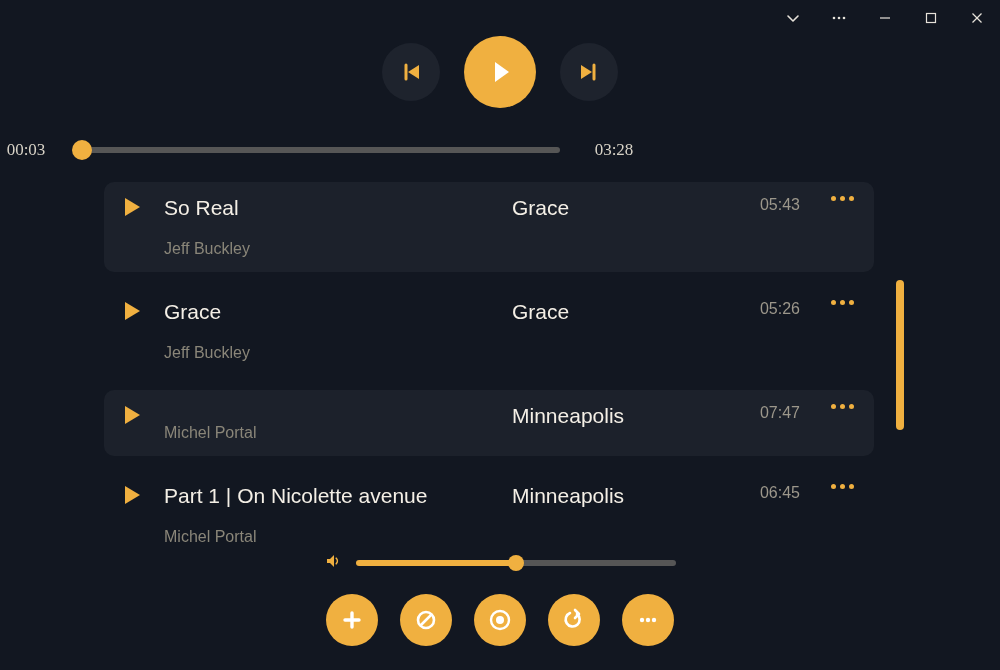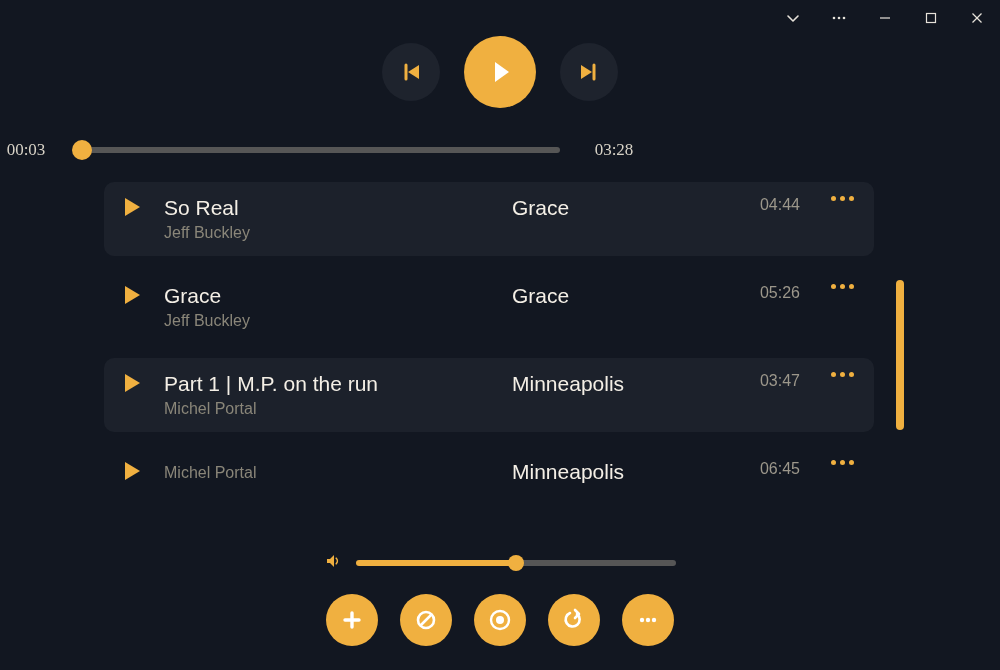--- a/index.html
+++ b/index.html
@@ -55,21 +55,21 @@
   }
   .row {
     display:flex; align-items:flex-start; border-radius:10px; padding:14px 20px 14px 14px;
     gap:18px; margin-bottom:14px;
     position:relative;
   }
   .row-hover { background:#1c212b; }
   .row .playicon { flex:0 0 28px; display:flex; justify-content:center; }
   .row .meta { flex:0 0 330px; }
   .row .title { font-size:21px; font-weight:400; color:#f4efe6; line-height:1.15; }
-  .row .artist { font-size:16px; color:#8a8679; margin-top:4px; }
+  .row .artist { font-size:16px; color:#8a8679; margin-top:20px; }
   .row .album { flex:0 0 210px; font-size:21px; color:#f4efe6; }
   .row .dur { flex:0 0 60px; text-align:right; font-size:16px; color:#9c978b; }
   .row .more { flex:0 0 36px; display:flex; justify-content:flex-end; }
   .dots3 { display:flex; gap:4px; }
   .dots3 span { width:5px; height:5px; border-radius:50%; background:#f0b040; display:block; }
 
   
   .scroll-thumb {
     position:absolute; top:280px; right:96px; width:8px; height:150px; border-radius:4px; background:#f0b040;
   }
@@ -170,21 +170,21 @@
     <div class="playicon">
       <svg width="22" height="22" viewBox="0 0 22 22">
           <path d="M4 2 L19 11 L4 20 Z" fill="#f0b040"></path>
         </svg>
     </div>
     <div class="meta">
       <div class="title">So Real</div>
       <div class="artist">Jeff Buckley</div>
     </div>
     <div class="album">Grace</div>
-    <div class="dur">04:44</div>
+    <div class="dur">05:43</div>
     <div class="more">
       <div class="dots3">
           <span></span>
           <span></span>
           <span></span>
         </div>
     </div>
   </div>
 
   <div class="row">
@@ -208,41 +208,41 @@
     </div>
   </div>
 
   <div class="row row-hover">
     <div class="playicon">
       <svg width="22" height="22" viewBox="0 0 22 22">
           <path d="M4 2 L19 11 L4 20 Z" fill="#f0b040"></path>
         </svg>
     </div>
     <div class="meta">
-      <div class="title">Part 1 | M.P. on the run</div>
       <div class="artist">Michel Portal</div>
     </div>
     <div class="album">Minneapolis</div>
-    <div class="dur">03:47</div>
+    <div class="dur">07:47</div>
     <div class="more">
       <div class="dots3">
           <span></span>
           <span></span>
           <span></span>
         </div>
     </div>
   </div>
 
   <div class="row">
     <div class="playicon">
       <svg width="22" height="22" viewBox="0 0 22 22">
           <path d="M4 2 L19 11 L4 20 Z" fill="#f0b040"></path>
         </svg>
     </div>
     <div class="meta">
+      <div class="title">Part 1 | On Nicolette avenue</div>
       <div class="artist">Michel Portal</div>
     </div>
     <div class="album">Minneapolis</div>
     <div class="dur">06:45</div>
     <div class="more">
       <div class="dots3">
           <span></span>
           <span></span>
           <span></span>
         </div>

